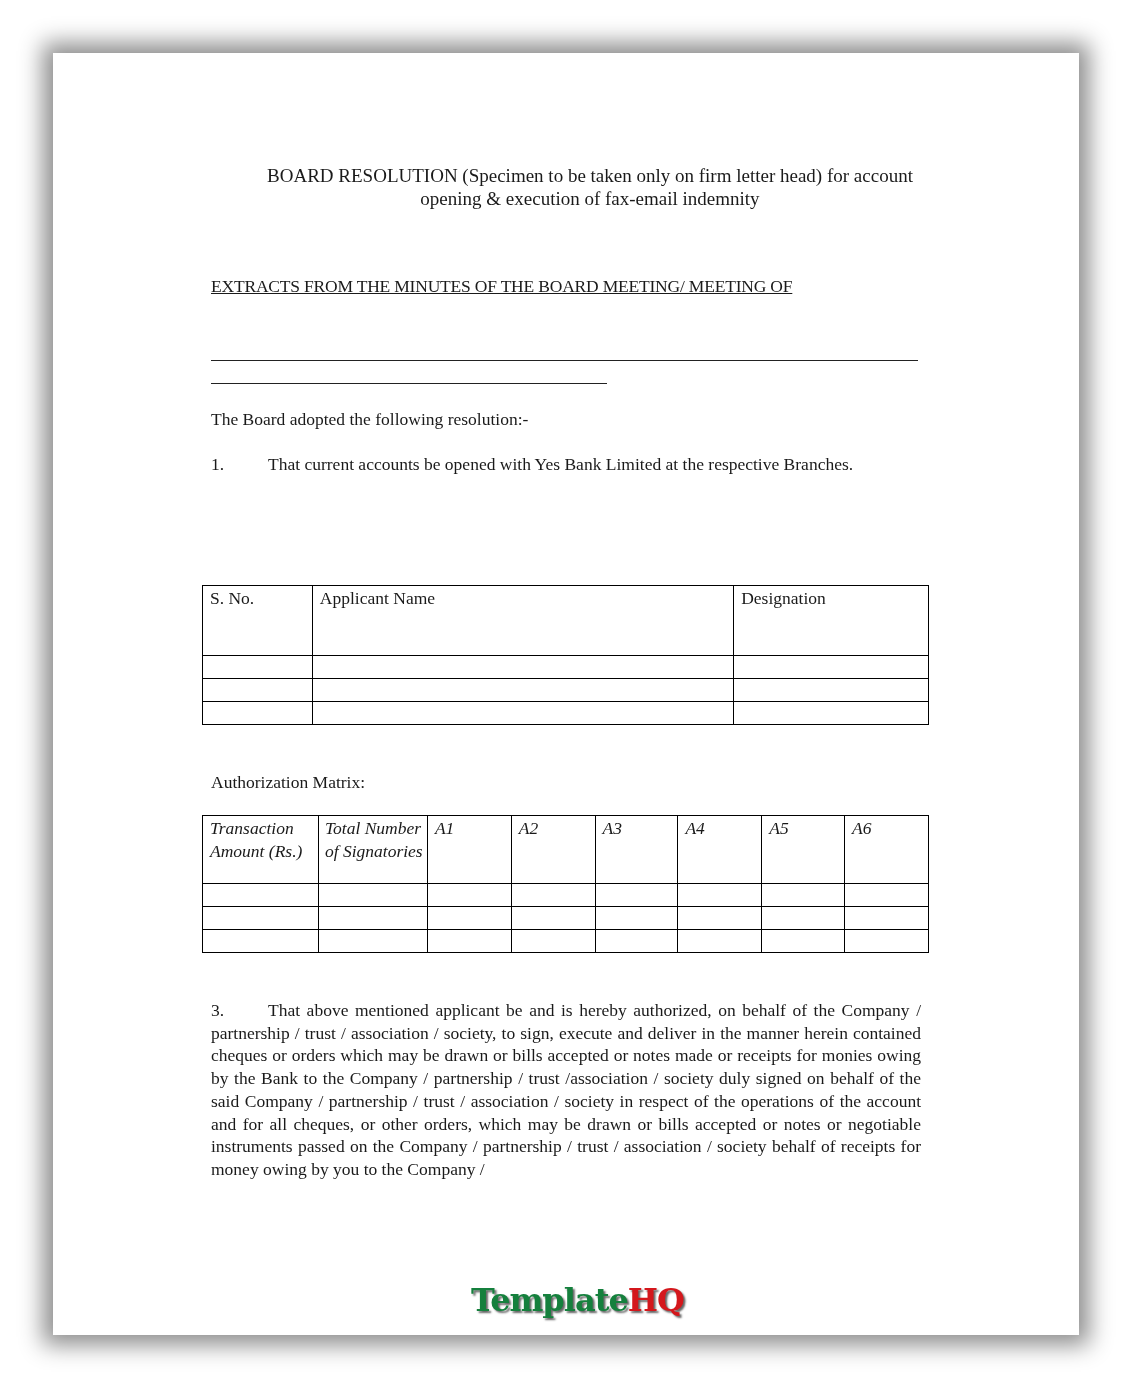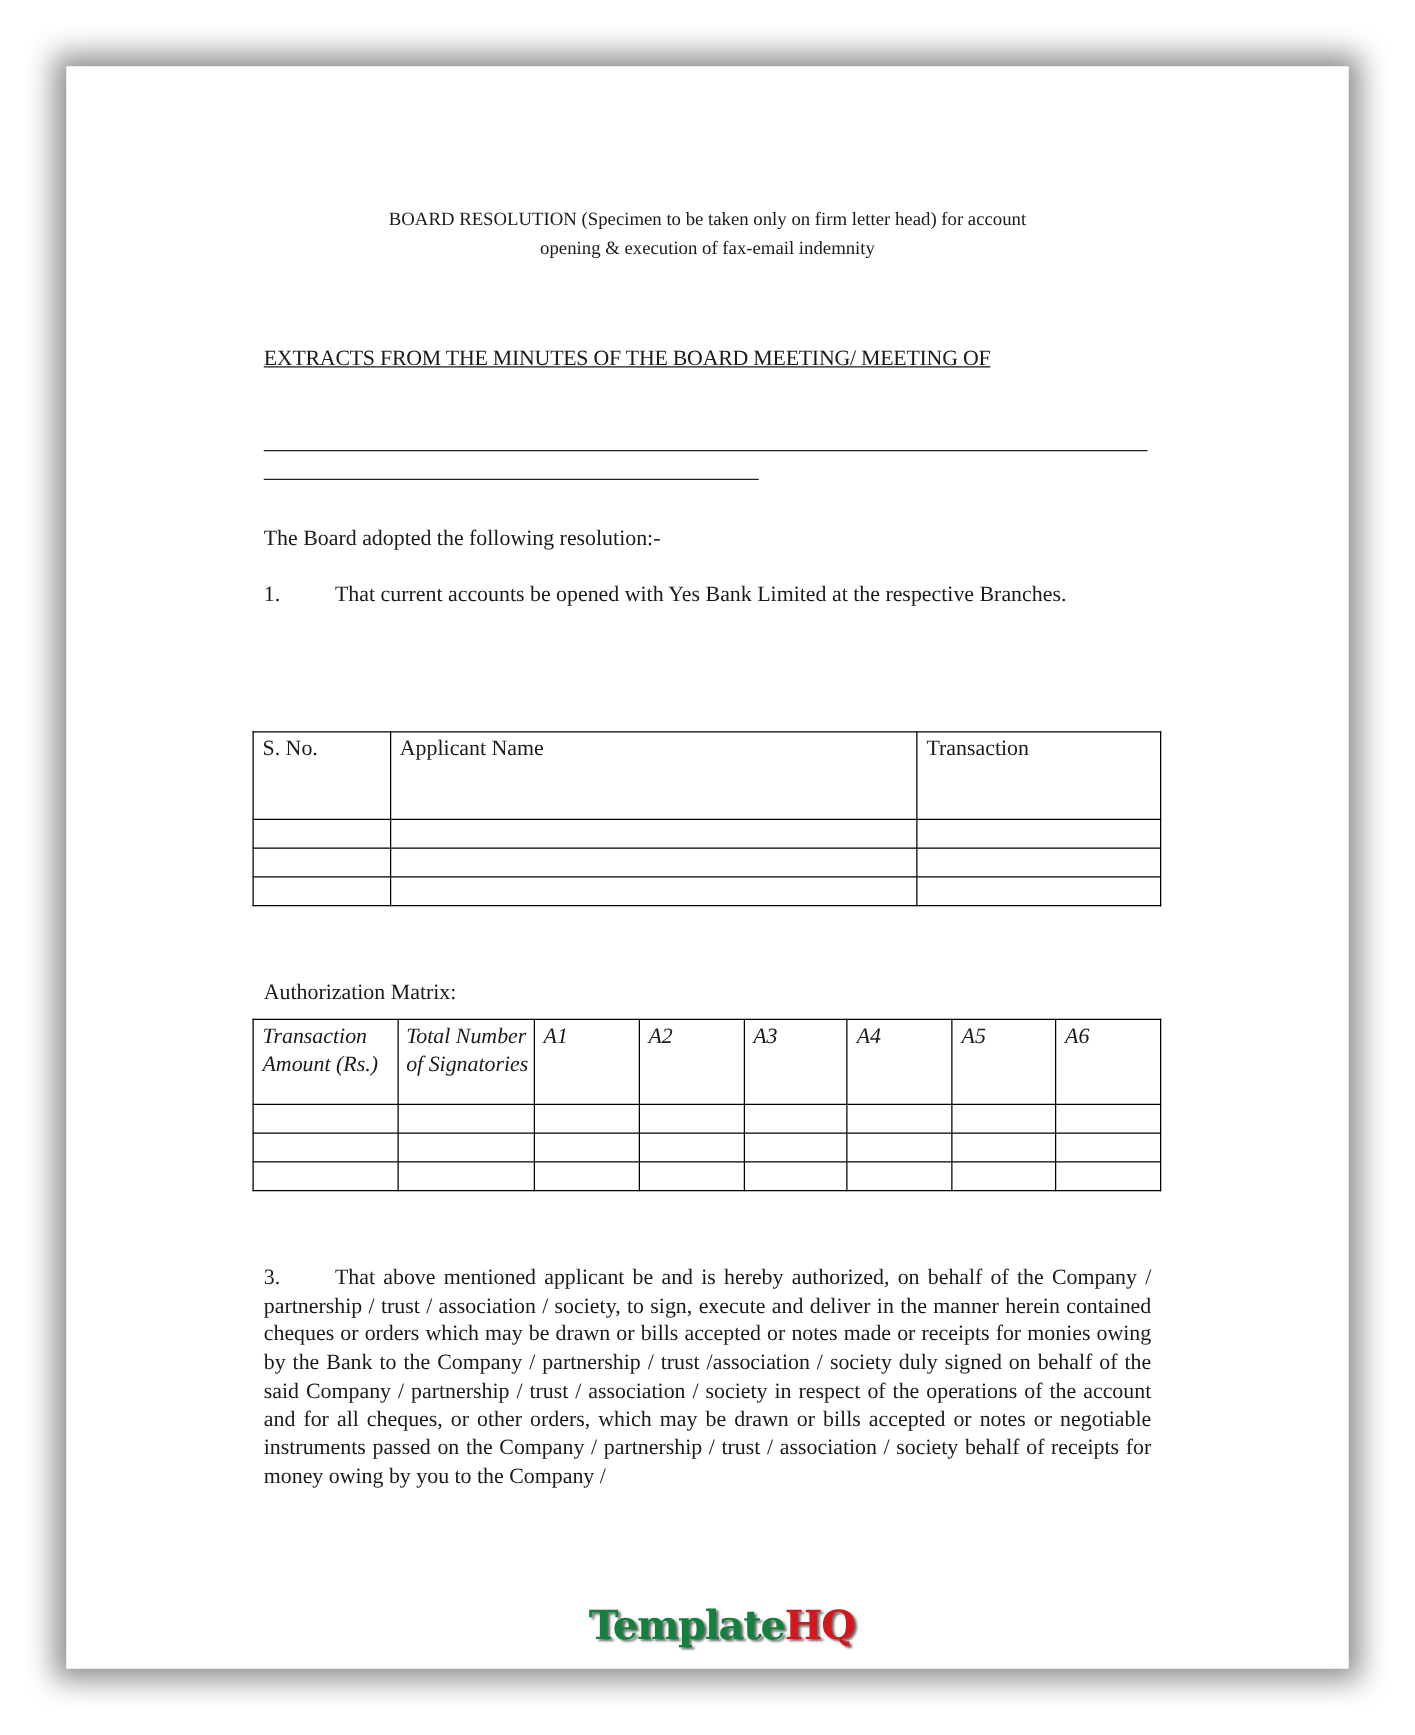--- a/index.html
+++ b/index.html
@@ -7,29 +7,29 @@
       width: 1132px; height: 1388px; background: #ffffff; position: relative; overflow: hidden;
       font-family: "Liberation Serif", "DejaVu Serif", serif; color: #1a1a1a;
     }
     .page {
       position: absolute; left: 53px; top: 53px; width: 1026px; height: 1282px;
       background: #ffffff;
       box-shadow: 0 0 22px 10px rgba(0,0,0,0.45);
     }
     .abs { position: absolute; }
     .title {
-      left: 152px; top: 112px; width: 722px; text-align: center;
-      font-size: 15px; line-height: 22.5px;
+      left: 176px; top: 112px; width: 722px; text-align: center;
+      font-size: 19px; line-height: 22.5px;
     }
     .extracts { left: 158px; top: 222px; width: 710px; font-size: 17.5px; line-height: 23px; letter-spacing: -0.2px; }
     .extracts .line { display: block; white-space: nowrap; text-decoration: underline; }
     .blank-inline { display: inline-block; width: 165px; border-bottom: 1px solid #222; height: 16px; vertical-align: baseline; }
     .spread { display: flex; justify-content: space-between; width: 710px; }
     .rule { position: absolute; border-bottom: 1px solid #222; height: 0; }
-    .para { left: 158px; width: 710px; font-size: 17.5px; line-height: 22.7px; text-align: justify; margin-top: 11px; }
+    .para { left: 158px; width: 710px; font-size: 17.5px; line-height: 22.7px; text-align: justify; }
     .num { display: inline-block; width: 57px; }
     .tbl { position: absolute; border-collapse: collapse; font-size: 17.5px; line-height: 22.5px; }
     .tbl td { border: 1px solid #000000; vertical-align: top; padding: 1px 7px 0 7px; }
     .logo {
       left: 418px; top: 1222px; width: 190px; height: 50px; text-align: center;
       font-family: "DejaVu Serif", serif; font-weight: bold; font-size: 32px; letter-spacing: -1px;
       line-height: 50px;
     }
     .logo .l1 { color: #15803d; text-shadow: 2px 2px 2px #666; }
     .logo .l2 { color: #d4171c; text-shadow: 2px 2px 2px #666; }
@@ -60,21 +60,21 @@
   <table class="tbl" style="left:149px; top:532px; width:727px;">
     <colgroup>
         <col style="width:110px">
         <col style="width:422px">
         <col style="width:195px">
       </colgroup>
     <tbody>
         <tr style="height:70px;">
       <td>S. No.</td>
       <td>Applicant Name</td>
-      <td>Transaction</td>
+      <td>Designation</td>
     </tr>
     <tr style="height:23px;">
       <td></td>
       <td></td>
       <td></td>
     </tr>
     <tr style="height:23px;">
       <td></td>
       <td></td>
       <td></td>

